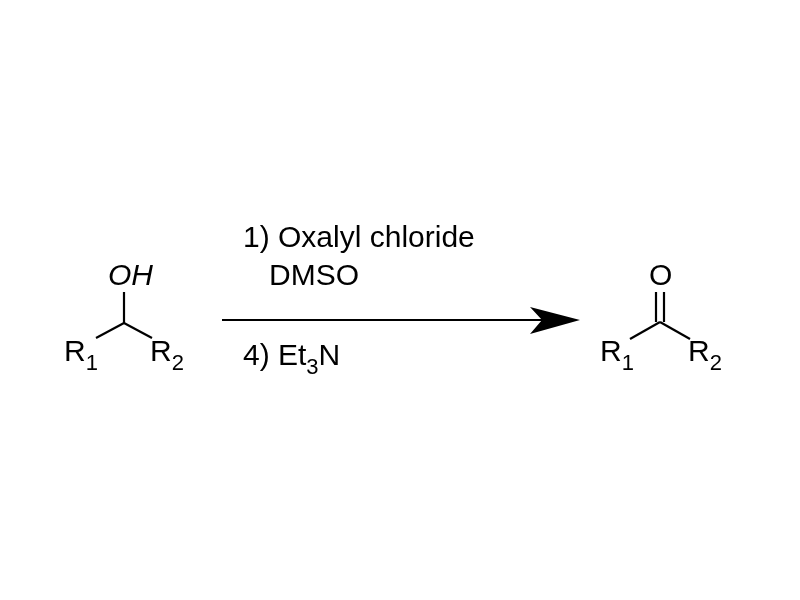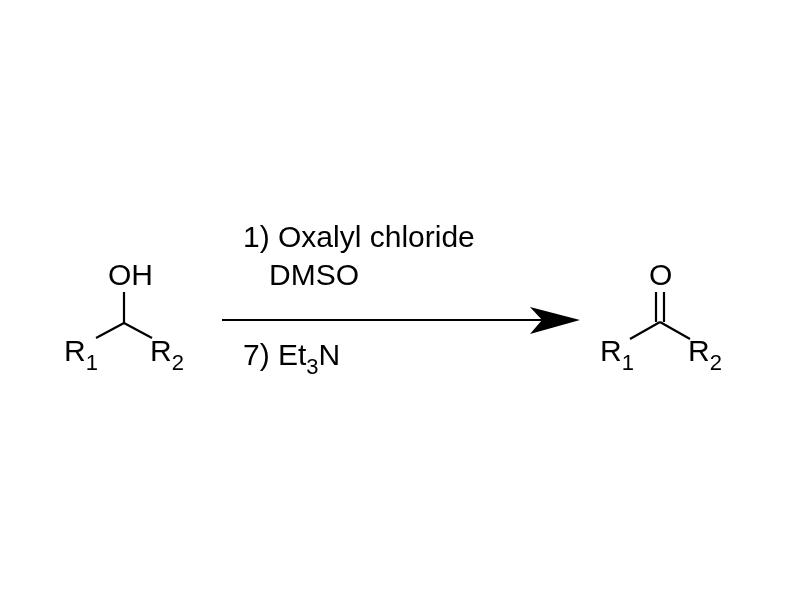--- a/index.html
+++ b/index.html
@@ -26,32 +26,32 @@
   </g>
 
   <g stroke="#000" stroke-width="2.2" fill="none">
     <line x1="656" y1="292" x2="656" y2="322"></line>
     <line x1="664" y1="292" x2="664" y2="322"></line>
     <line x1="660" y1="322" x2="630" y2="339"></line>
     <line x1="660" y1="322" x2="690" y2="339"></line>
   </g>
 </svg>
 
-<div class="lbl" style="left:108px; top:260px;">OH</div>
+<div class="lbl" style="left:108px; top:260px;font-style:italic;">OH</div>
 <div class="lbl" style="left:64px; top:336px;">
   <span>R</span><span class="sub">1</span>
 </div>
 <div class="lbl" style="left:150px; top:336px;">
   <span>R</span><span class="sub">2</span>
 </div>
 
 <div class="lbl" style="left:243px; top:222px;">1) Oxalyl chloride</div>
 <div class="lbl" style="left:269px; top:260px;">DMSO</div>
 <div class="lbl" style="left:243px; top:340px;">
-  <span>7) Et</span><span class="sub">3</span><span>N</span>
+  <span>4) Et</span><span class="sub">3</span><span>N</span>
 </div>
 
 <div class="lbl" style="left:649px; top:260px;">O</div>
 <div class="lbl" style="left:600px; top:336px;">
   <span>R</span><span class="sub">1</span>
 </div>
 <div class="lbl" style="left:688px; top:336px;">
   <span>R</span><span class="sub">2</span>
 </div>
 

